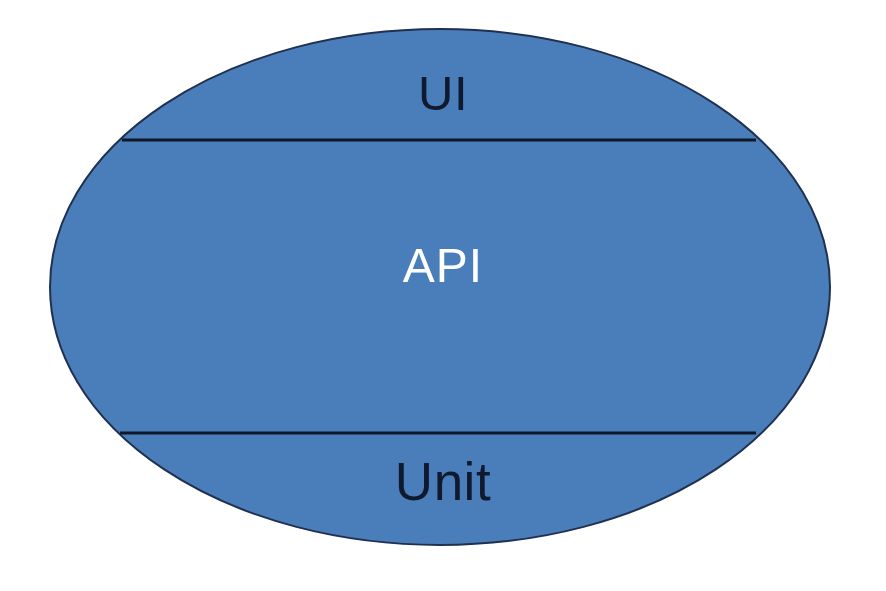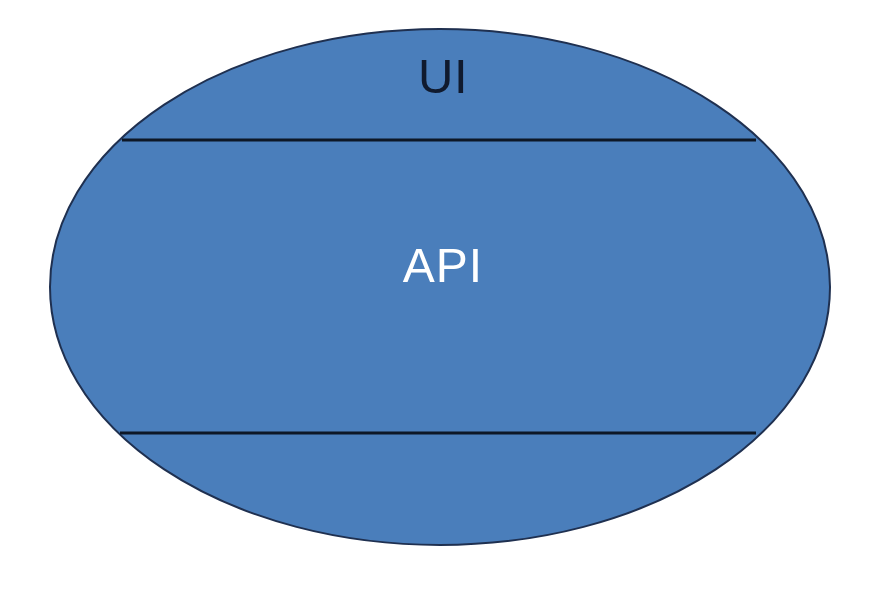--- a/index.html
+++ b/index.html
@@ -67,18 +67,19 @@
   <svg class="diagram-svg" viewBox="0 0 886 591" xmlns="http://www.w3.org/2000/svg">
 
     <ellipse cx="440" cy="287" rx="390" ry="258" fill="#4a7ebb" stroke="#1f3050" stroke-width="2"></ellipse>
 
     <line x1="122" y1="140" x2="756" y2="140" stroke="#0d1726" stroke-width="3.2" stroke-linecap="butt"></line>
 
     <line x1="120" y1="433" x2="756" y2="433" stroke="#0d1726" stroke-width="3.2" stroke-linecap="butt"></line>
 
   </svg>
 
-  <div class="band-label label-ui" style="color: rgb(16, 26, 46); font-size: 49px; top: 52px;">UI</div>
+  <div class="band-label label-ui" style="color: rgb(16, 26, 46); font-size: 49px; top: 69px;">UI</div>
 
   <div class="band-label label-api" style="color: rgb(255, 255, 255); font-size: 48px; top: 242.44px;">API</div>
 
+  <div class="band-label label-unit" style="color: rgb(16, 26, 46); font-size: 53px; top: 455.32px;">Unit</div>
 
 </div>
 
 </body></html>

